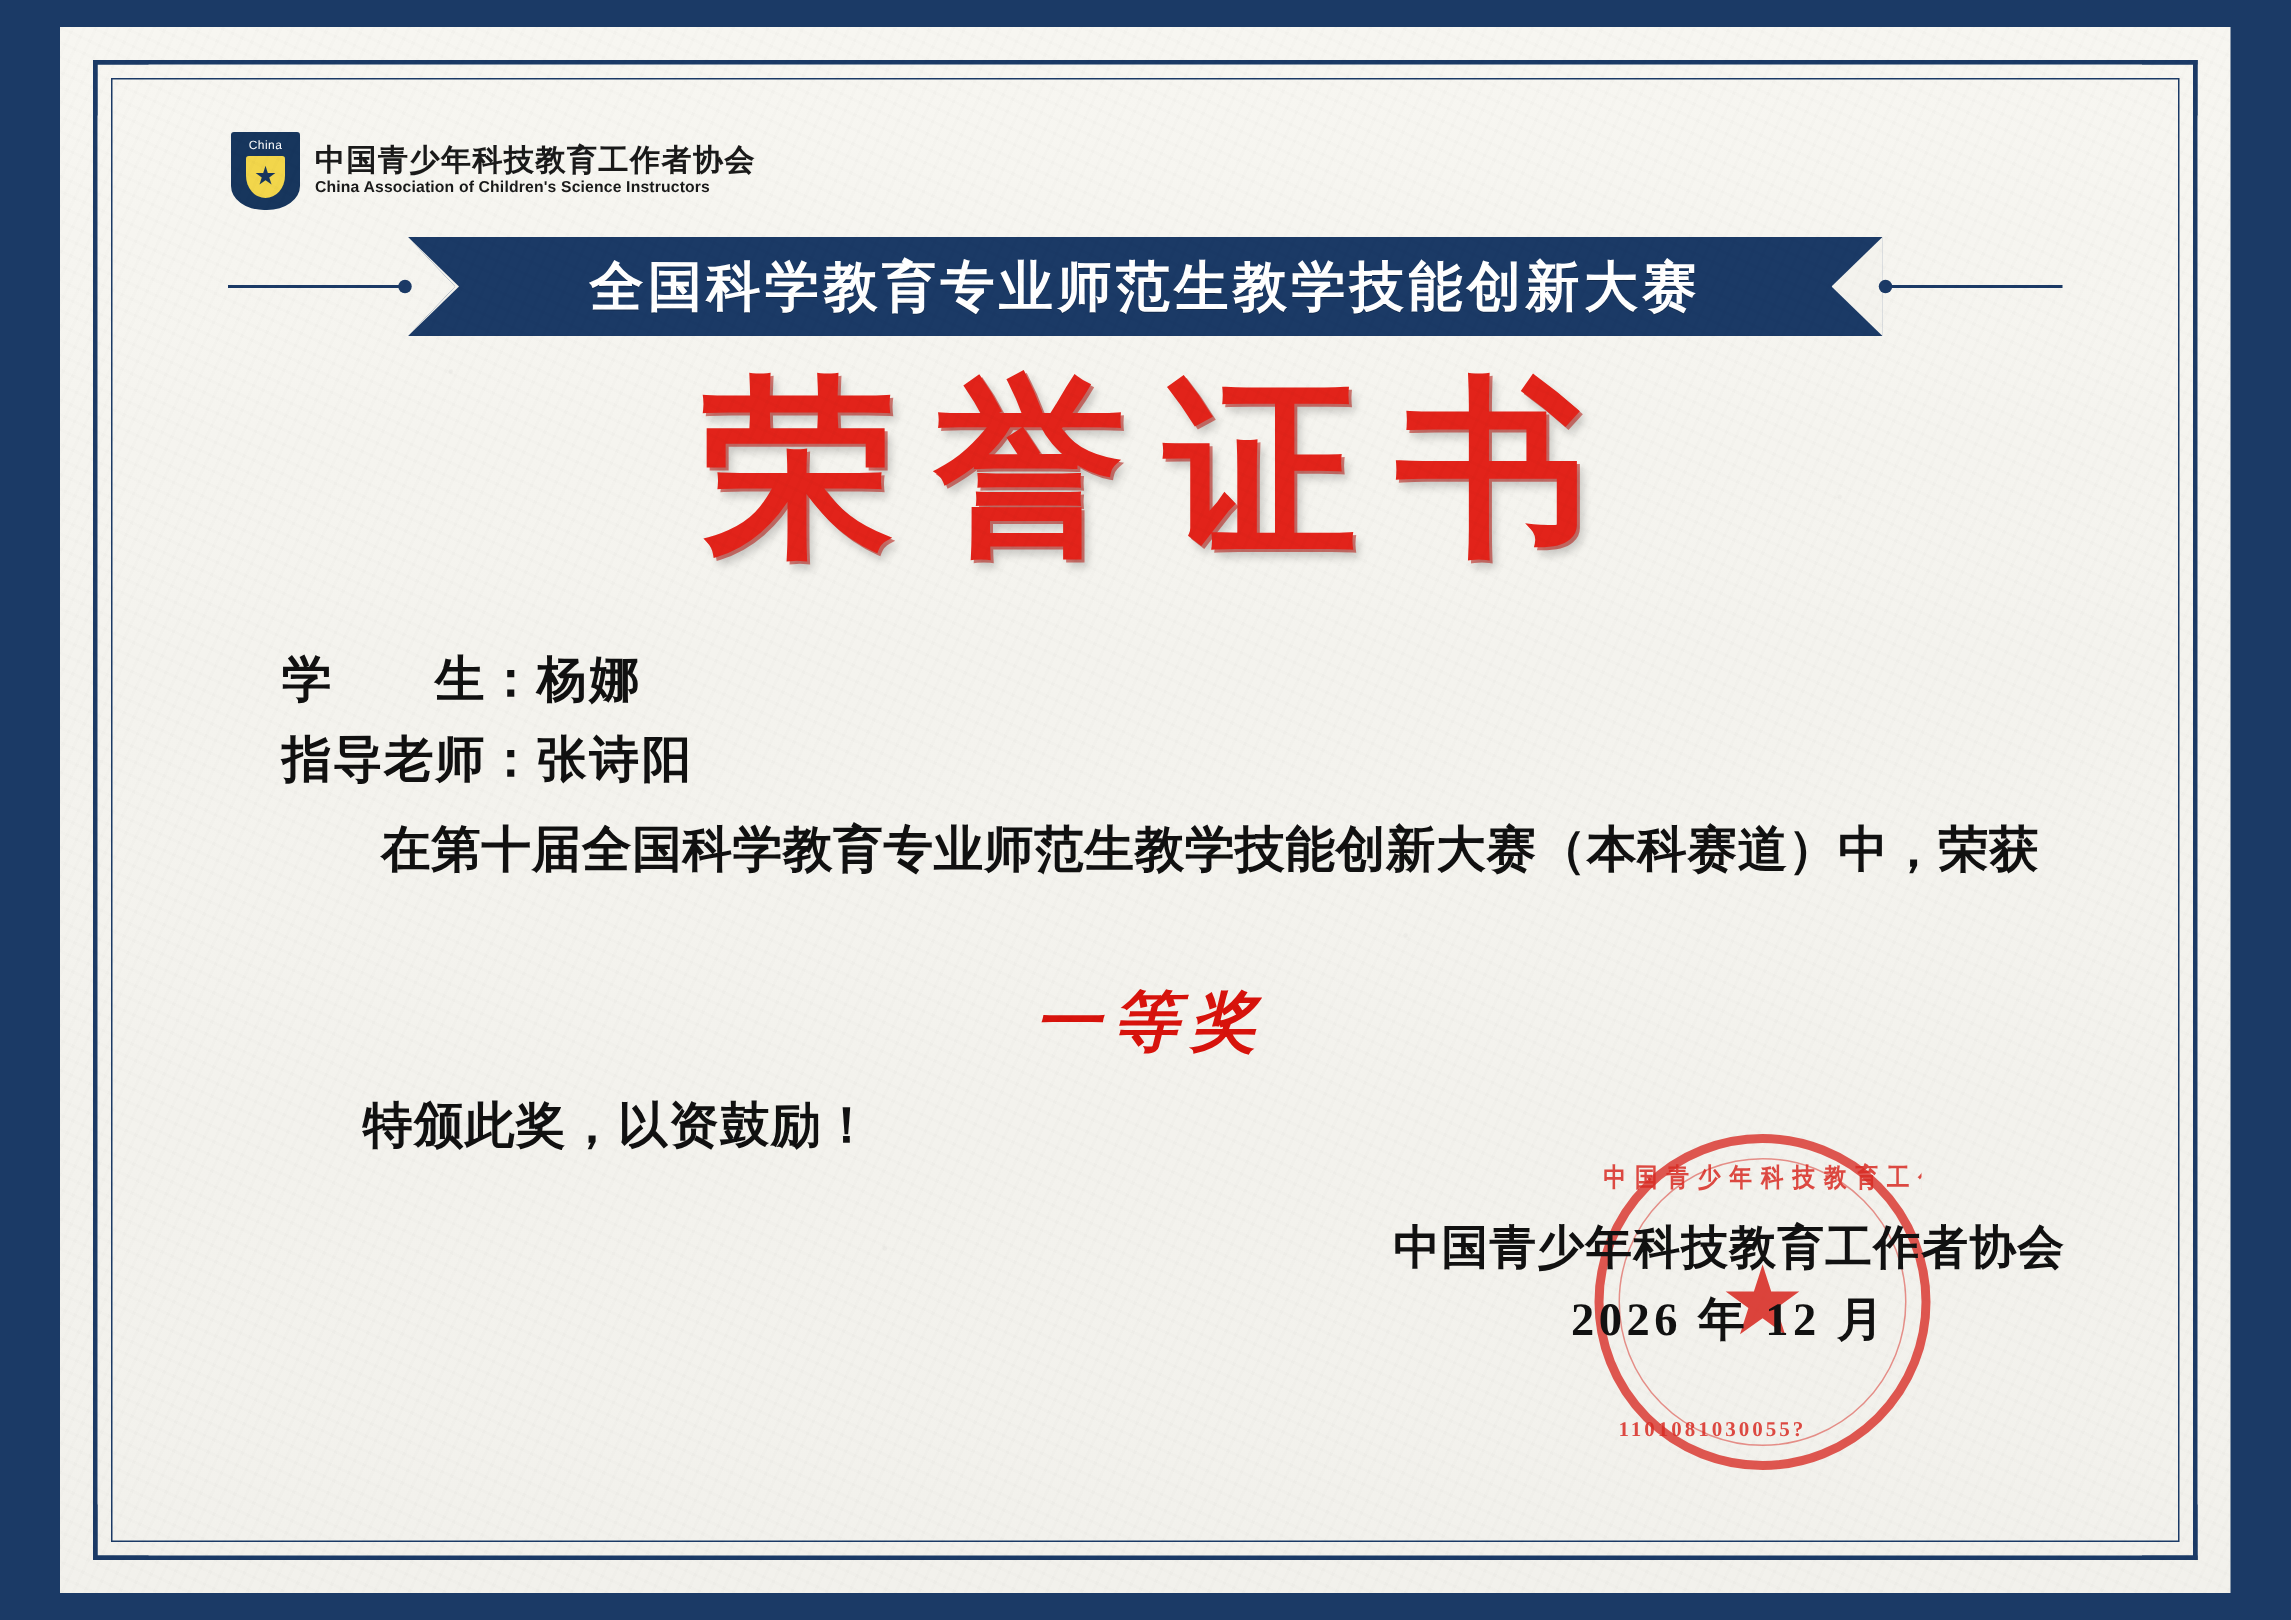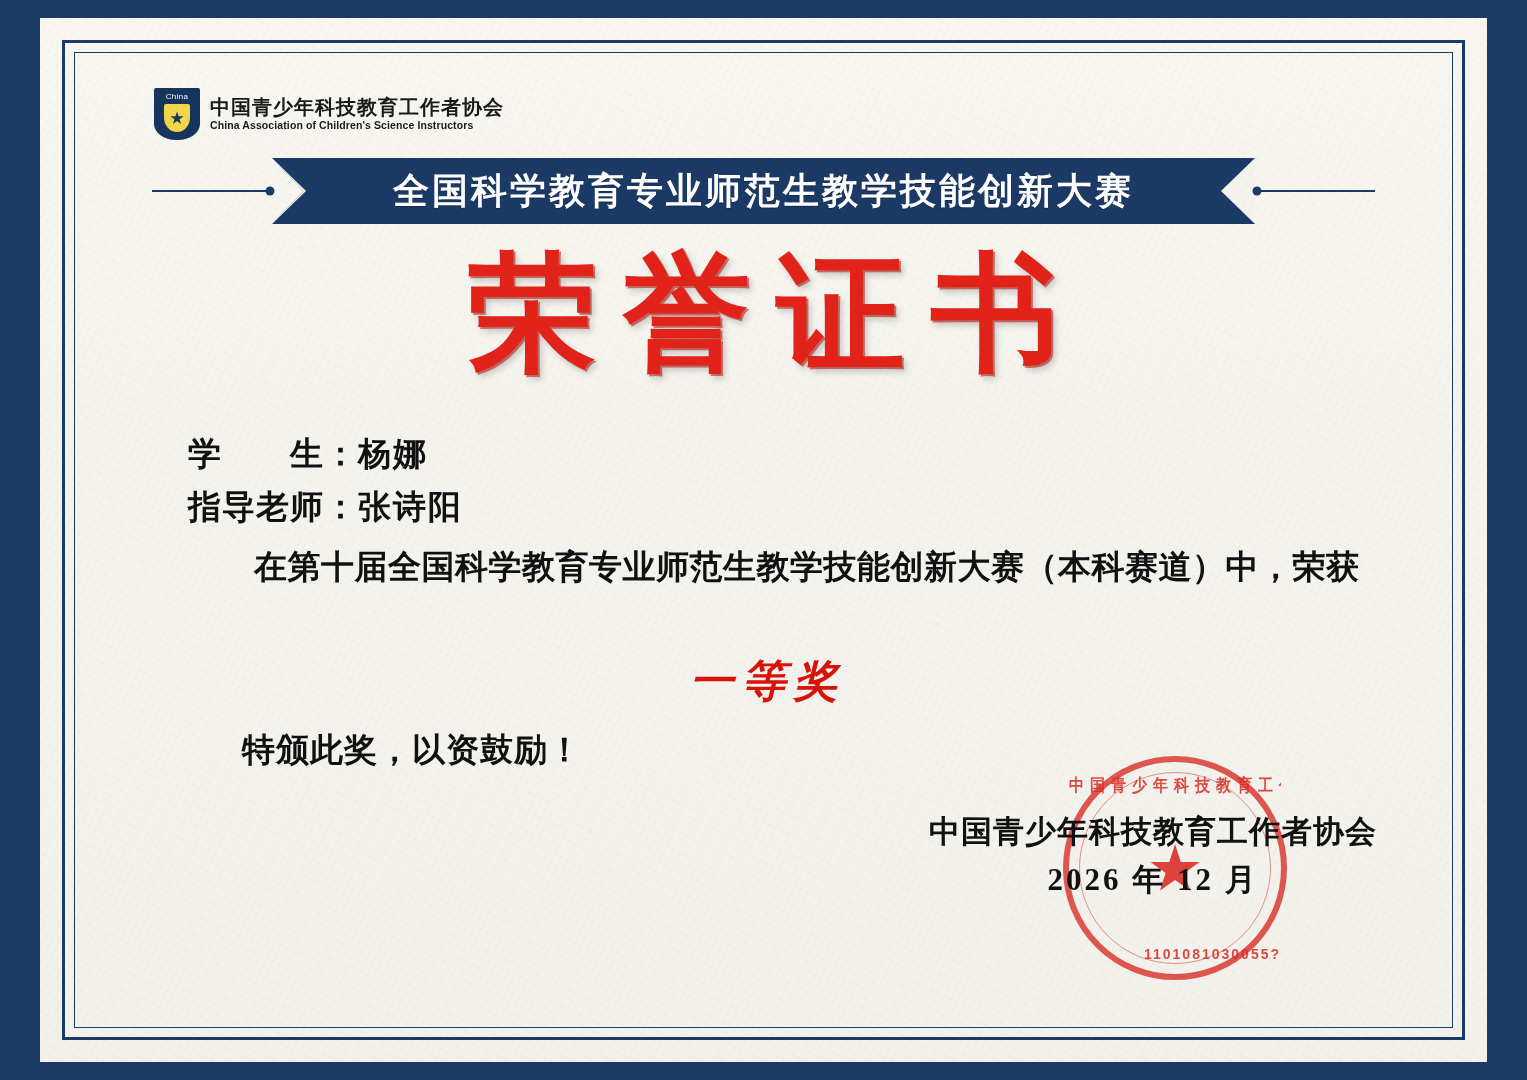--- a/index.html
+++ b/index.html
@@ -338,23 +338,23 @@
     font-family: "Liberation Sans", sans-serif;
     font-size: 15px;
     font-weight: bold;
     letter-spacing: 6px;
     transform: scaleY(1.15);
     white-space: nowrap;
     overflow: hidden;
   }
   .seal .arc-bottom {
     position: absolute;
-    left: 0; right: 0; bottom: 12px;
-    text-align: right;
-    font-family: Liberation Sans, sans-serif;
+    left: 10px; right: 0; bottom: 12px;
+    text-align: left;
+    font-family: Liberation Serif, serif;
     font-size: 14px;
     font-weight: bold;
     letter-spacing: 2px;
     white-space: nowrap;
   }
   .seal-ring {
     position: absolute;
     inset: 10px;
     border-radius: 50%;
     border: 1.5px solid rgba(214, 26, 18, 0.5);

